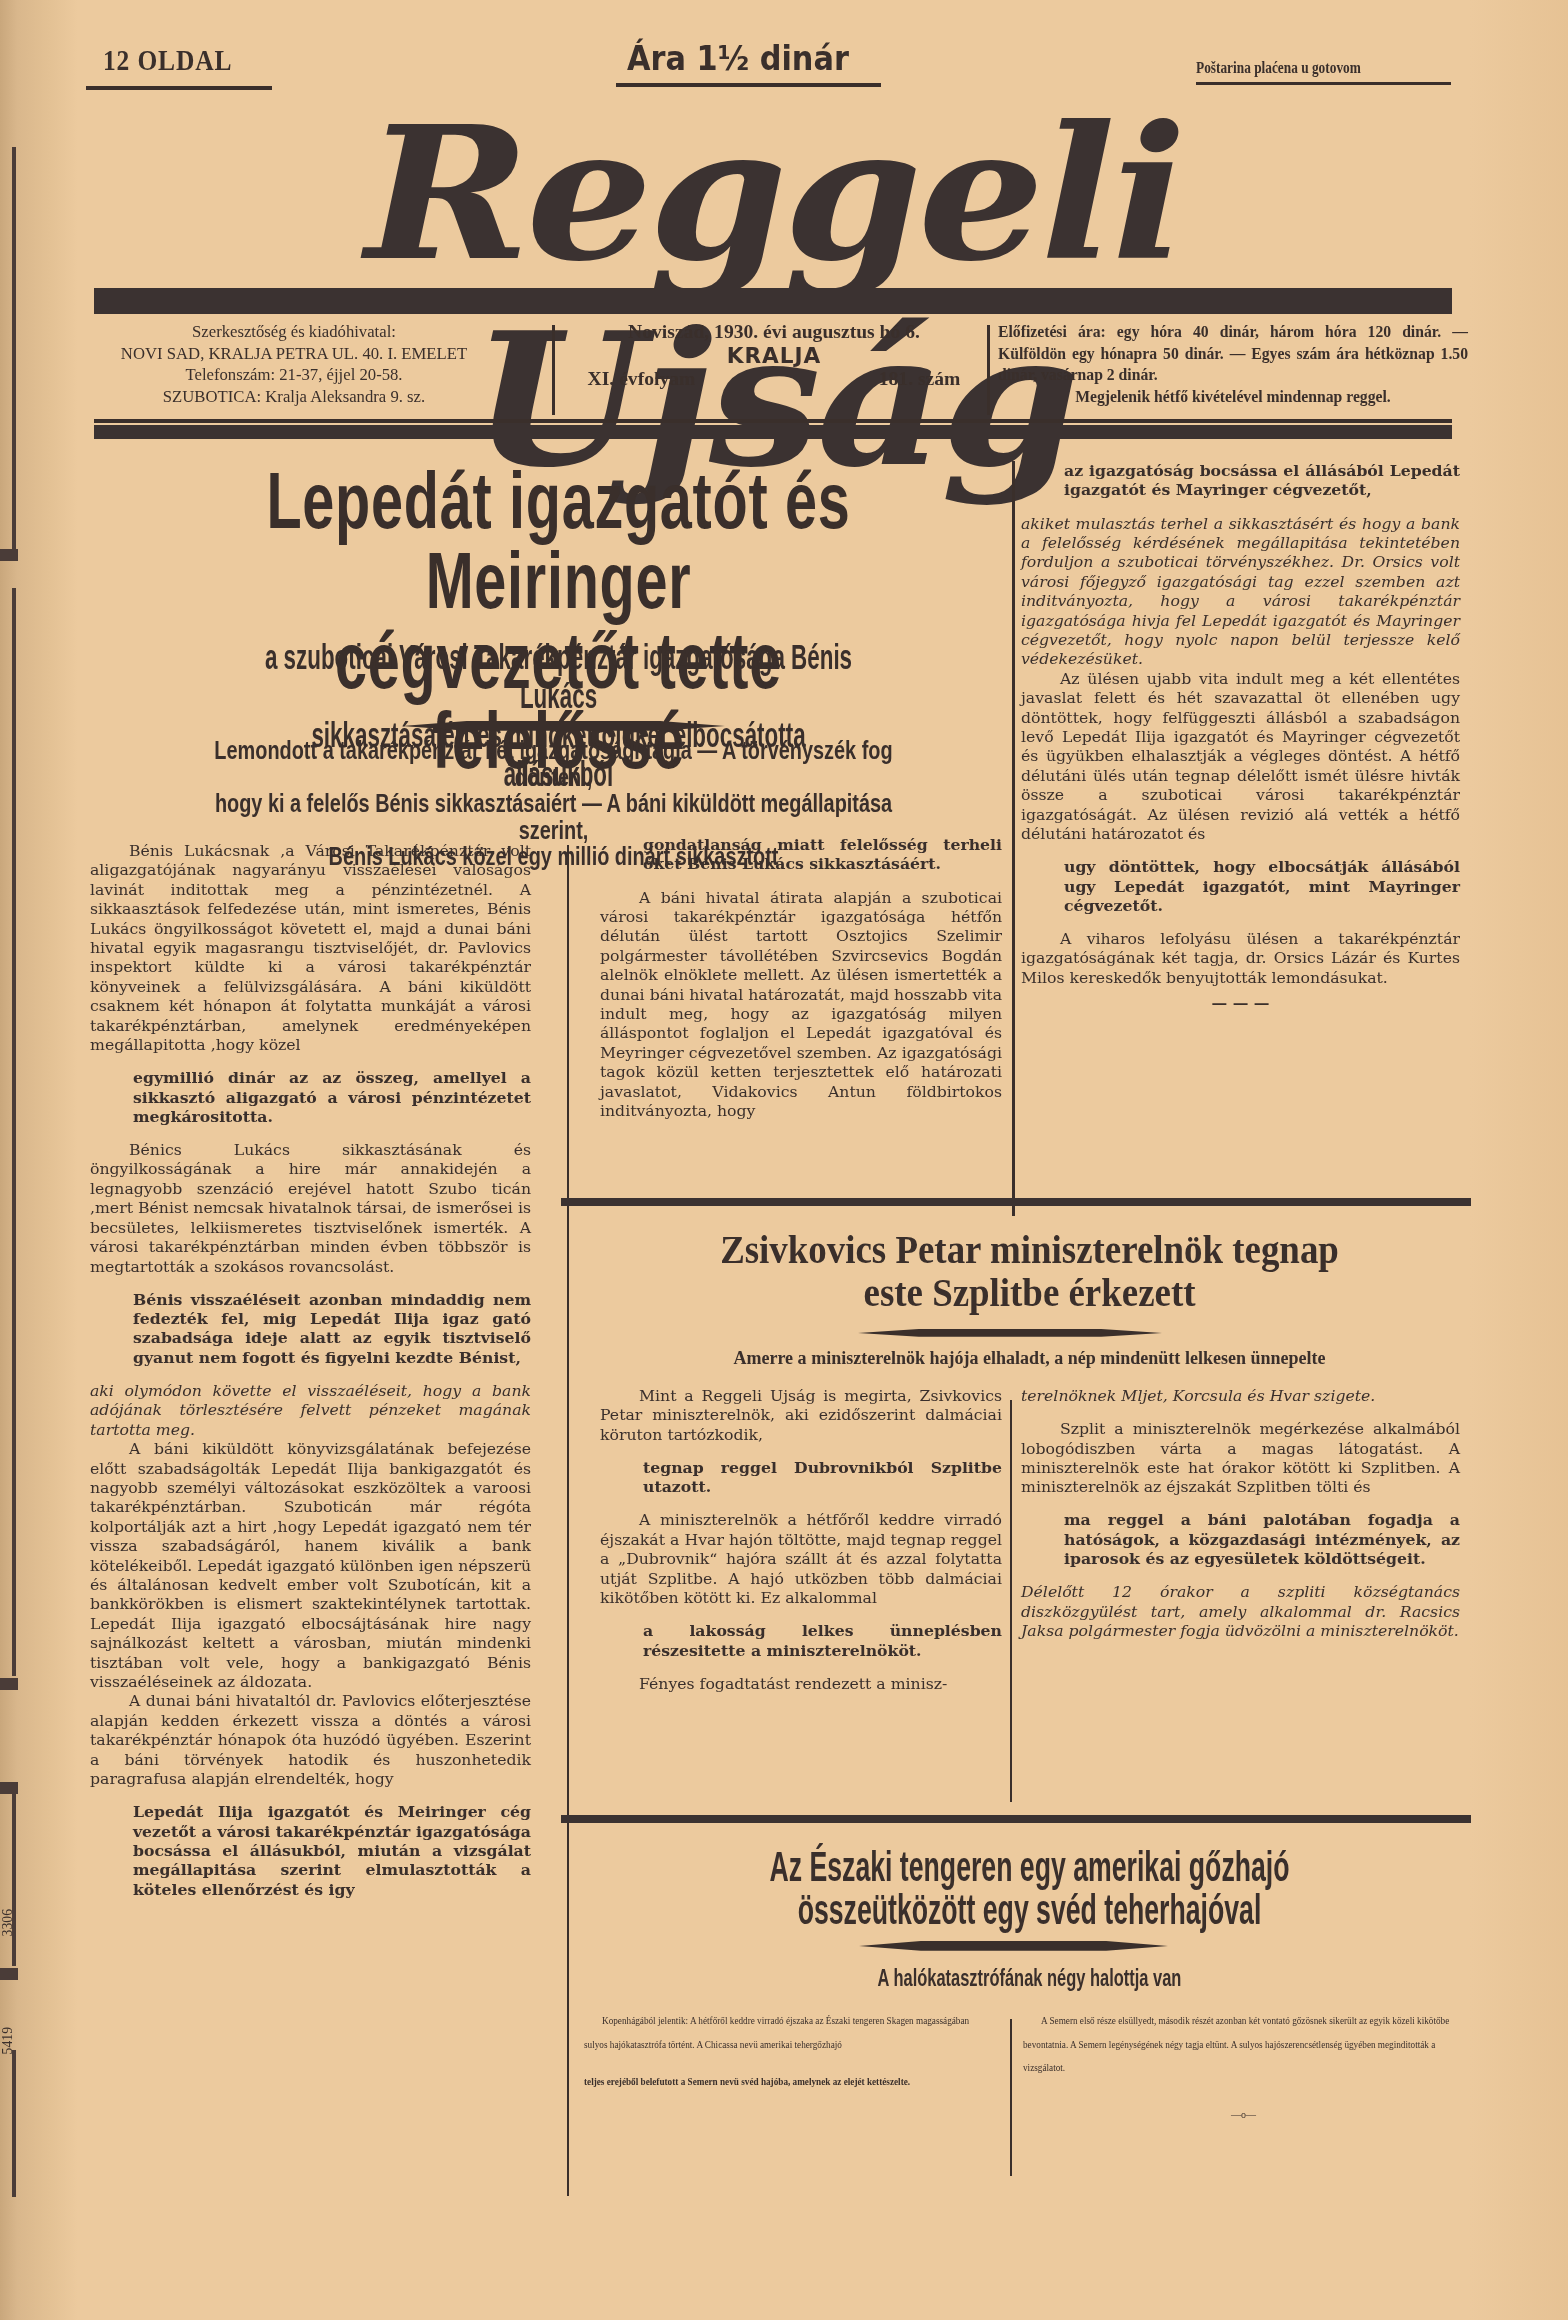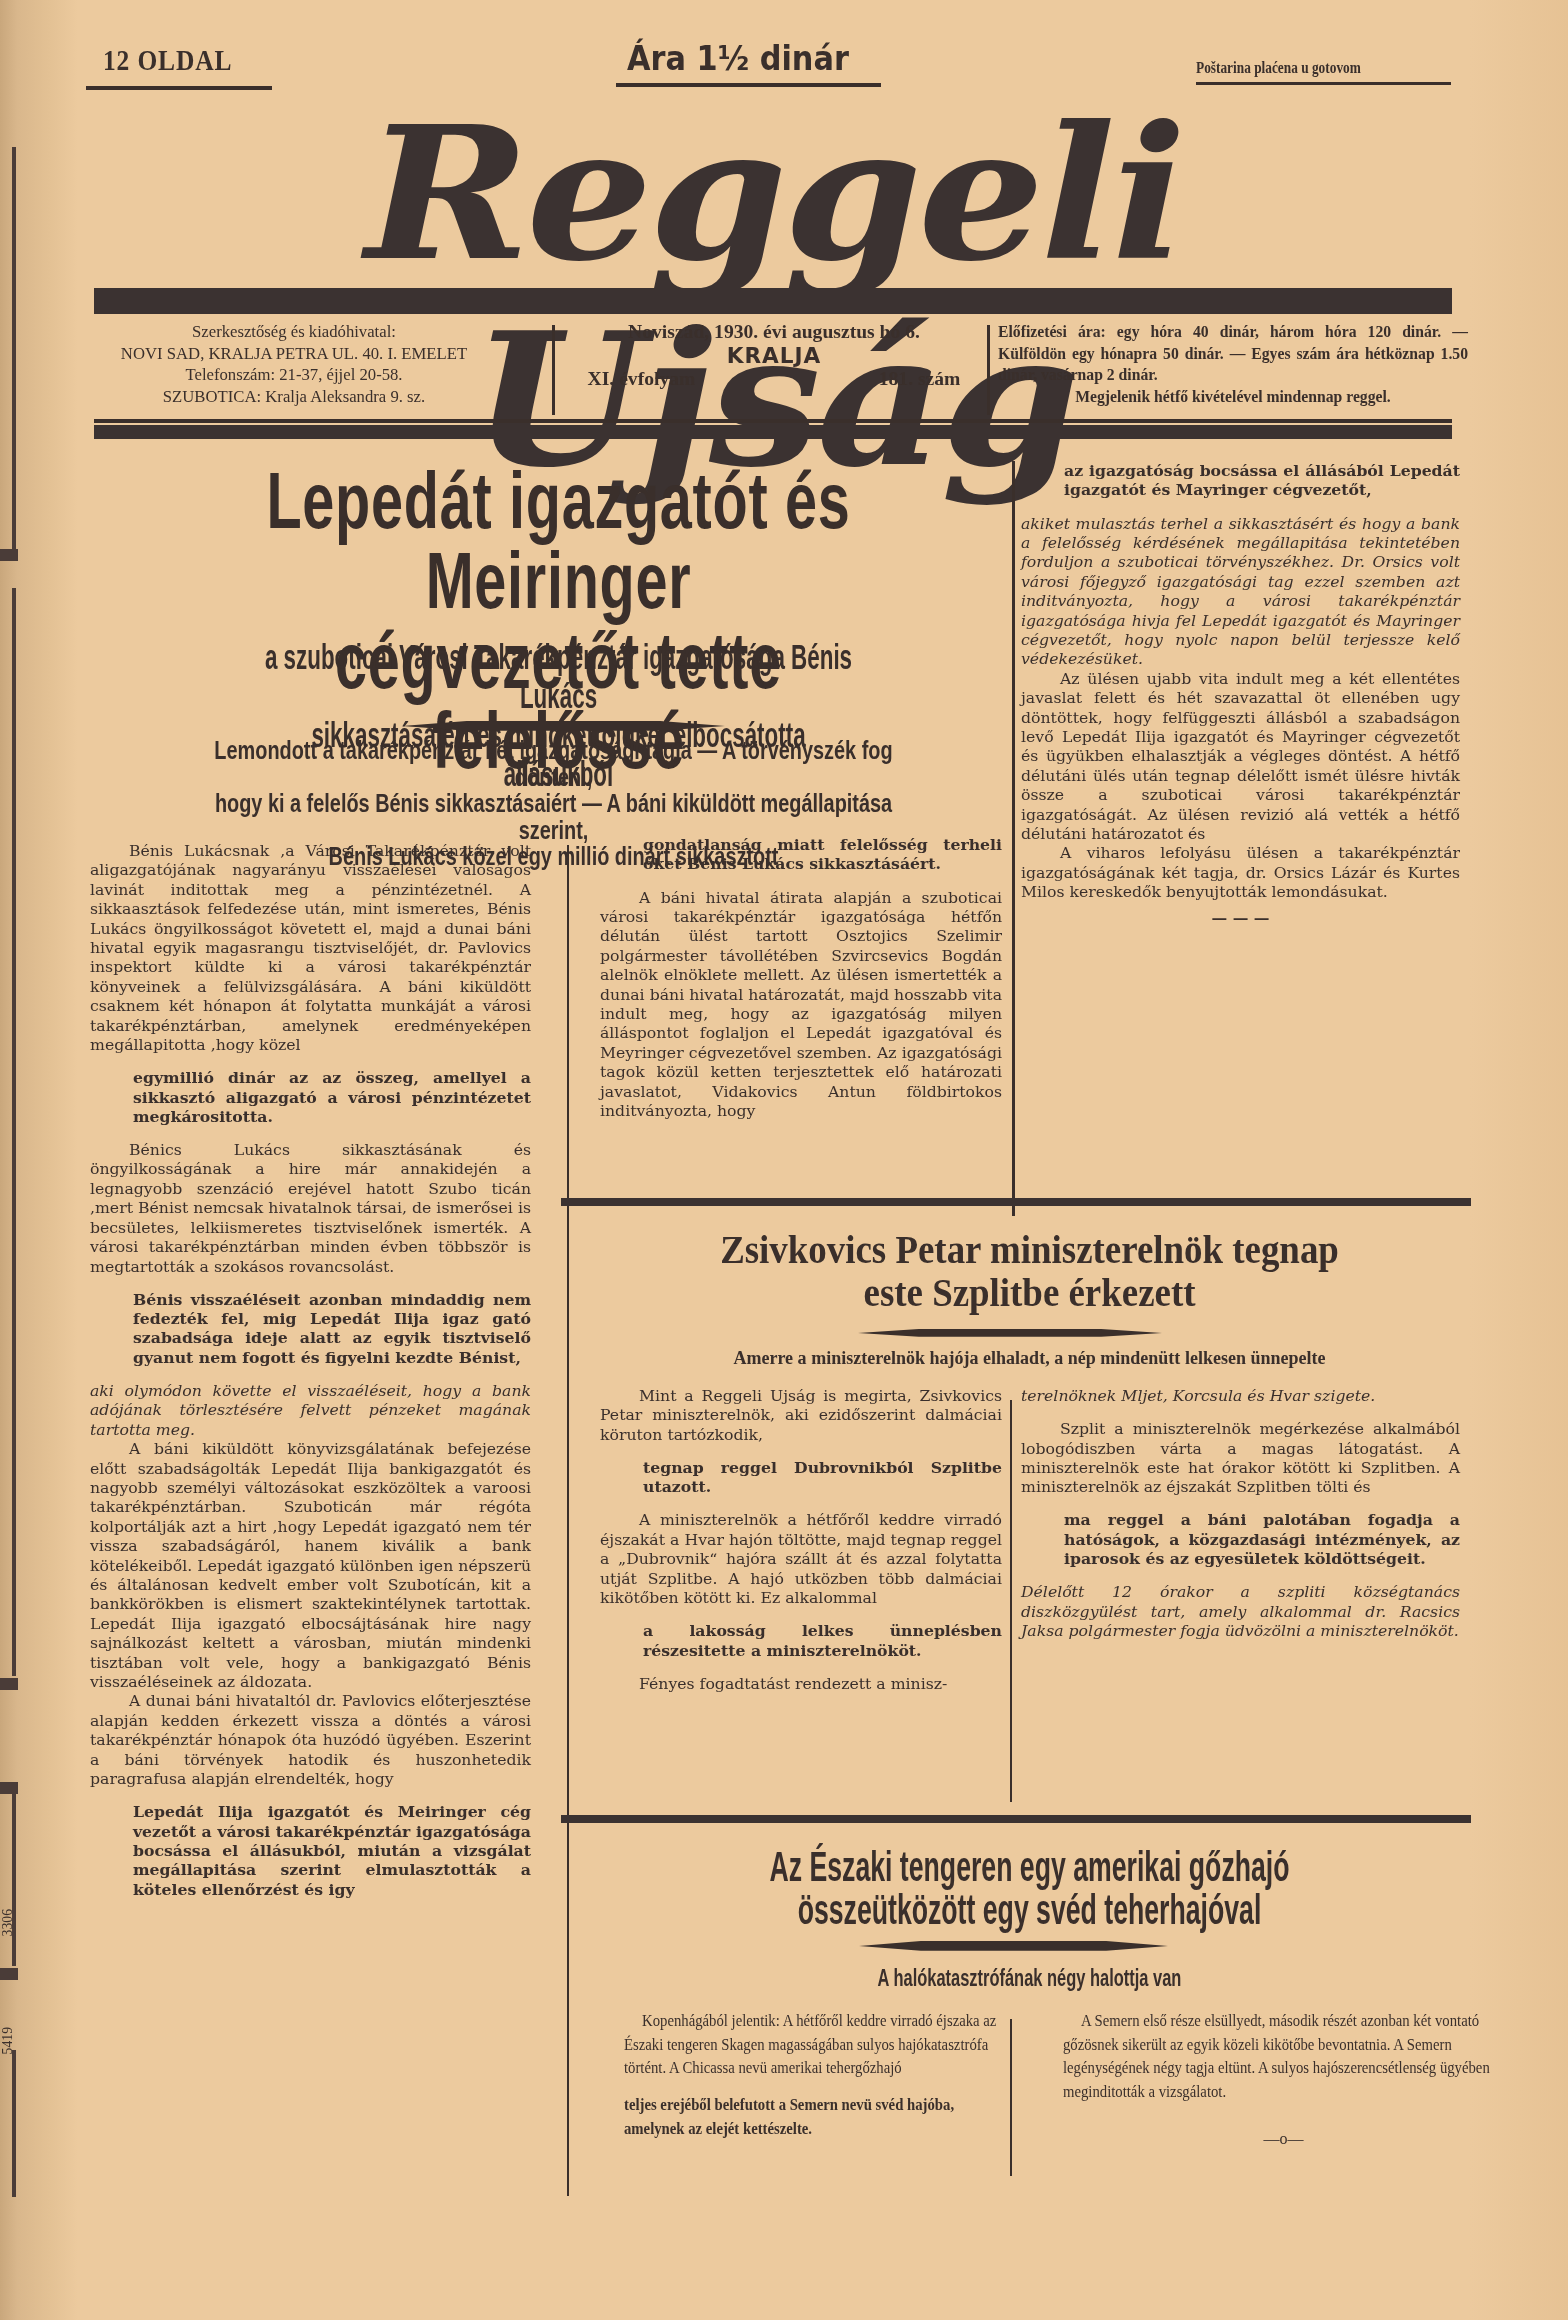--- a/index.html
+++ b/index.html
@@ -58,21 +58,21 @@
   .c2 { left:600px; top:835px; width:402px; }
   .c3 { left:1021px; top:461px; width:439px; }
 
   .hl2 { left:564px; top:1228px; width:931px; text-align:center; font-family:"Liberation Serif",serif; font-weight:bold; font-size:41px; line-height:43px; transform:scaleX(0.9); transform-origin:center; }
   .deck2 { left:564px; top:1347px; width:931px; text-align:center; font-family:"Liberation Serif",serif; font-weight:bold; font-size:19.6px; transform:scaleX(0.92); transform-origin:center; }
   .c4 { left:600px; top:1386px; width:402px; }
   .c5 { left:1021px; top:1386px; width:439px; }
 
   .hl3 { left:564px; top:1845px; width:931px; text-align:center; font-family:"Liberation Sans",sans-serif; font-weight:bold; font-size:43px; line-height:43px; transform:scaleX(0.62); transform-origin:center; }
   .deck3 { left:564px; top:1965px; width:931px; text-align:center; font-family:"Liberation Sans",sans-serif; font-weight:bold; font-size:23.5px; transform:scaleX(0.7); transform-origin:center; }
-  .small { font-family:"Liberation Serif",serif; font-size:16px; line-height:23.5px;margin-left:40px; }
+  .small { font-family:"Liberation Serif",serif; font-size:10px; line-height:23.5px; }
   .small p { margin:0; text-indent:19.6px; transform:scaleX(0.92); transform-origin:left; width:108%; }
   .small p.bold { font-weight:bold; text-indent:0; margin-top:13.7px; }
   .c6 { left:584px; top:2009px; width:392px; }
   .c7 { left:1023px; top:2009px; width:441px; }
   .dash-end { text-align:center; }
 </style>
 </head>
 <body>
 
 <div class="abs edge-strip">
@@ -149,20 +149,21 @@
 </div>
 <div class="abs vrule" style="left:567px;top:845px;height:1351px;width:2px;"></div>
 <div class="abs col c2">
   <p class="bold" style="margin-top:0">gondatlanság miatt felelősség terheli őket Bénis Lukács sikkasztásáért.</p>
   <p class="gap">A báni hivatal átirata alapján a szuboticai városi takarékpénztár igazgatósága hétfőn délután ülést tartott Osztojics Szelimir polgármester távollétében Szvircsevics Bogdán alelnök elnöklete mellett. Az ülésen ismertették a dunai báni hivatal határozatát, majd hosszabb vita indult meg, hogy az igazgatóság milyen álláspontot foglaljon el Lepedát igazgatóval és Meyringer cégvezetővel szemben. Az igazgatósági tagok közül ketten terjesztettek elő határozati javaslatot, Vidakovics Antun földbirtokos inditványozta, hogy</p>
 </div>
 <div class="abs col c3">
   <p class="bold" style="margin-top:0">az igazgatóság bocsássa el állásából Lepedát igazgatót és Mayringer cégvezetőt,</p>
   <p class="noind">akiket mulasztás terhel a sikkasztásért és hogy a bank a felelősség kérdésének megállapitása tekintetében forduljon a szuboticai törvényszékhez. Dr. Orsics volt városi főjegyző igazgatósági tag ezzel szemben azt inditványozta, hogy a városi takarékpénztár igazgatósága hivja fel Lepedát igazgatót és Mayringer cégvezetőt, hogy nyolc napon belül terjessze kelő védekezésüket.</p>
   <p>Az ülésen ujabb vita indult meg a két ellentétes javaslat felett és hét szavazattal öt ellenében ugy döntöttek, hogy felfüggeszti állásból a szabadságon levő Lepedát Ilija igazgatót és Mayringer cégvezetőt és ügyükben elhalasztják a végleges döntést. A hétfő délutáni ülés után tegnap délelőtt ismét ülésre hivták össze a szuboticai városi takarékpénztár igazgatóságát. Az ülésen revizió alá vették a hétfő délutáni határozatot és</p>
+  <p class="bold">ugy döntöttek, hogy elbocsátják állásából ugy Lepedát igazgatót, mint Mayringer cégvezetőt.</p>
   <p>A viharos lefolyásu ülésen a takarékpénztár igazgatóságának két tagja, dr. Orsics Lázár és Kurtes Milos kereskedők benyujtották lemondásukat.</p>
   <div class="dash-end" style="margin-top:5.9px;font-weight:bold">— — —</div>
 </div>
 
 <div class="abs thick" style="left:561px;top:1198px;width:910px;height:7.8px;"></div>
 <div class="abs hl2 ink">
   <div>Zsivkovics Petar miniszterelnök tegnap</div>
   <div>este Szplitbe érkezett</div>
 </div>
 <div class="abs lozenge" style="left:858px;top:1329px;width:304px;height:7.8px;"></div>

